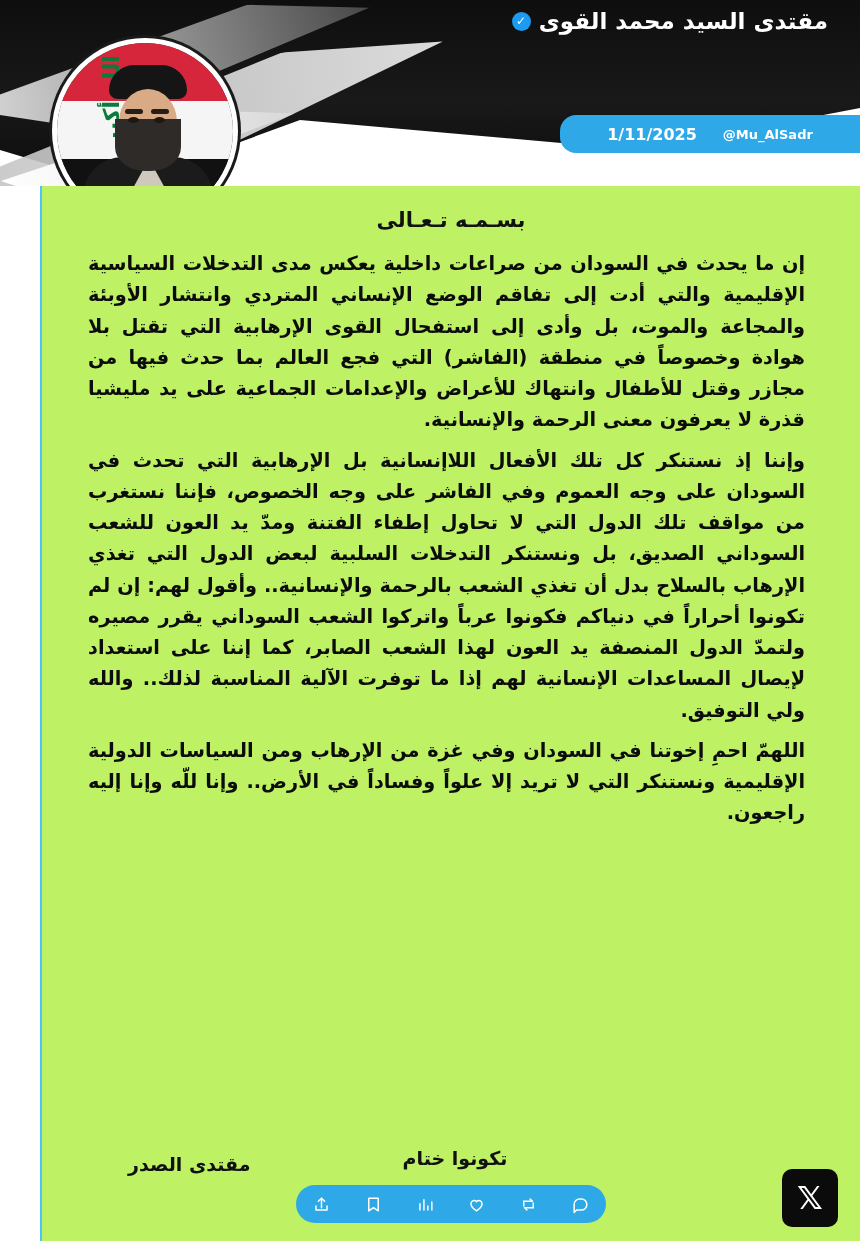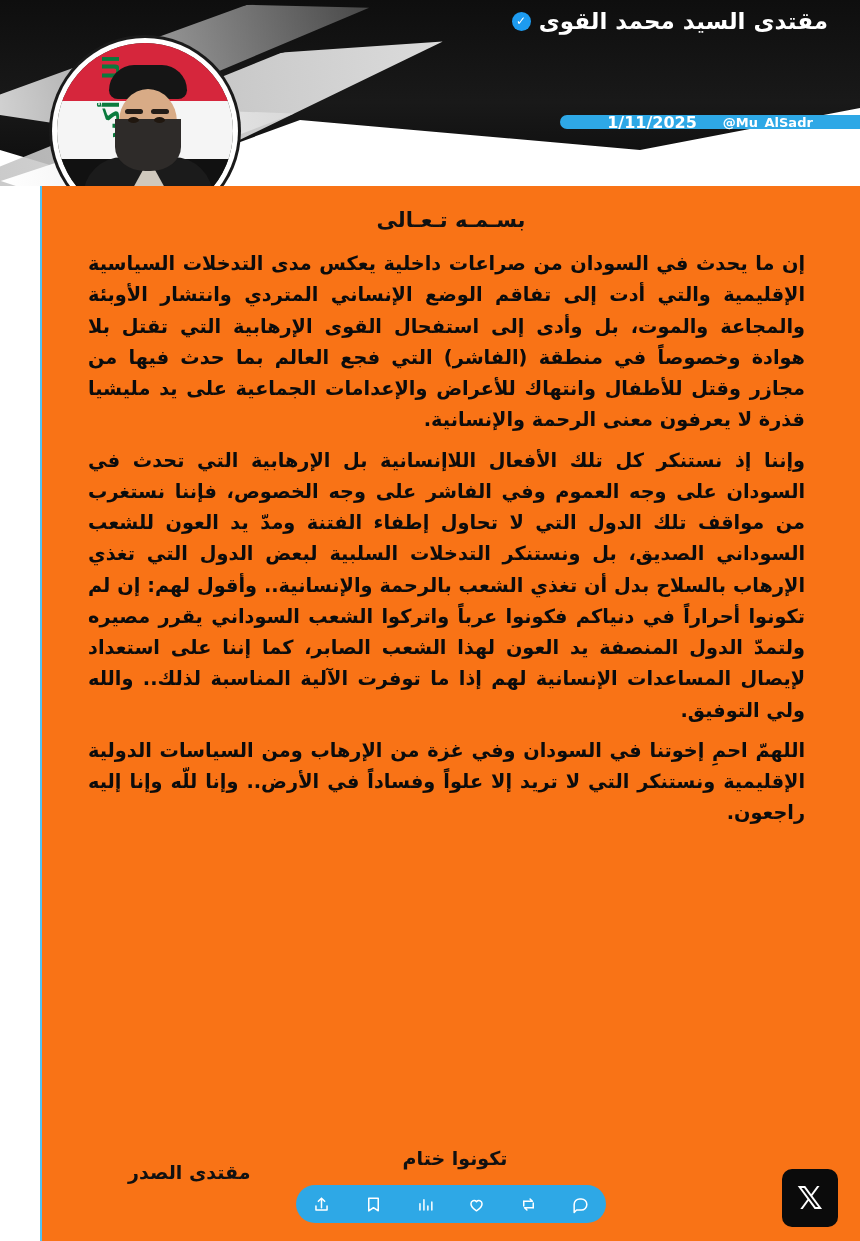--- a/index.html
+++ b/index.html
@@ -100,32 +100,32 @@
   .portrait .robe{
     position:absolute;left:0;top:92px;width:130px;height:64px;border-radius:40px 40px 0 0;
     background:#1b1b1b;
   }
   .portrait .collar{
     position:absolute;left:44px;top:94px;width:44px;height:40px;
     background:#cfc8bd;clip-path:polygon(50% 0,100% 100%,0 100%);
   }
   
   .meta-bar{
-    position:absolute;top:115px;right:0;width:300px;height:14px;
+    position:absolute;top:115px;right:0;width:300px;height:38px;
     background:#2ea8e6;
     border-radius:16px 0 0 16px;
     display:flex;align-items:center;justify-content:center;gap:26px;
     color:#ffffff;font-size:16px;font-weight:bold;
     direction:ltr;
   }
   .meta-bar .handle{font-size:13px;}
   
   .sheet{
     position:absolute;top:186px;right:0;left:40px;bottom:0;
-    background:#f97316;
+    background:#bef264;
     border-left:2px solid #0ea5e9;
   }
   .sheet:before{
     content:"";position:absolute;left:-2px;top:0;width:2px;height:100%;
     background:#4fc3f7;
   }
   .basmala{
     text-align:center;
     font-size:21px;font-weight:bold;color:#111;
     letter-spacing:3px;
@@ -134,21 +134,21 @@
   .body{
     position:absolute;top:62px;right:55px;left:46px;
     direction:rtl;text-align:justify;
     color:#0c0c0c;
     font-size:19.3px;
     line-height:1.62;
     font-weight:bold;
   }
   .body p{margin:0 0 9px 0;text-align:justify;}
   .sign{
-    position:absolute;left:86px;bottom:58px;
+    position:absolute;left:86px;bottom:66px;
     font-size:19px;font-weight:bold;color:#111;
   }
   .closing{
     position:absolute;right:38px;bottom:72px;left:46px;
     text-align:center;font-size:19px;font-weight:bold;color:#111;
   }
   
   .actions{
     position:absolute;bottom:18px;left:50%;transform:translateX(-50%);
     width:310px;height:38px;border-radius:19px;

